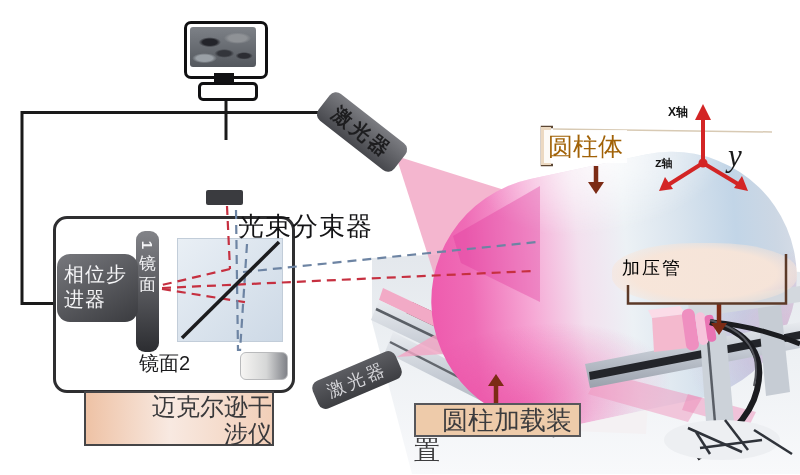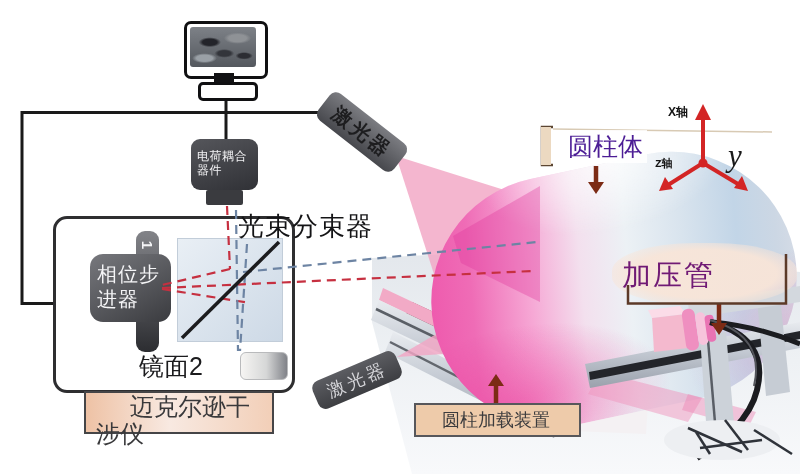--- a/index.html
+++ b/index.html
@@ -32,55 +32,55 @@
   .enclosure{left:53px;top:216px;width:236px;height:171px;border:3px solid #2e2e30;border-radius:14px;background:#fff;z-index:5;}
   .splitter{left:177px;top:238px;width:106px;height:104px;z-index:5;
             background:linear-gradient(135deg,#e9eff5,#cdd9e6);border:1px solid #c2cdd9;box-sizing:border-box;}
   .mirror1{left:136px;top:231px;width:23px;height:121px;border-radius:9px;z-index:5;
            background:linear-gradient(180deg,#828388,#2c2d31);color:#f4f4f6;
            display:flex;flex-direction:column;align-items:center;padding-top:6px;box-sizing:border-box;}
   .mirror1 span{display:block;font-size:17px;line-height:21px;}
   .mirror1 .digit{transform:rotate(90deg);font-size:15px;font-weight:bold;line-height:16px;}
   .phase{left:57px;top:254px;width:81px;height:68px;border-radius:13px;z-index:5;
          background:linear-gradient(150deg,#77787d,#3a3b3f);color:#f5f5f7;
-         font-size:20px;line-height:25px;padding:8px 0 0 7px;box-sizing:border-box;letter-spacing:1px;margin-left:33px;}
+         font-size:20px;line-height:25px;padding:8px 0 0 7px;box-sizing:border-box;letter-spacing:1px;}
   .phase-stem{left:103px;top:312px;width:38px;height:17px;background:#303135;z-index:4;}
   .mirror2-bar{left:240px;top:352px;width:48px;height:28px;border-radius:6px;z-index:5;
                background:linear-gradient(90deg,#f6f5f3 0%,#d6d7d7 55%,#808288 100%);border:1px solid #b9babc;box-sizing:border-box;}
 
   
   .lbl-splitter{left:238px;top:209px;font-size:26px;color:#141416;z-index:9;letter-spacing:1px;text-align:center;}
-  .lbl-mirror2{left:139px;top:350px;font-size:25px;color:#1b1b1d;z-index:9;}
-  .box-michelson{left:84px;top:391px;width:190px;height:43px;border:2px solid #454547;box-sizing:border-box;z-index:9;
+  .lbl-mirror2{left:139px;top:350px;font-size:20px;color:#1b1b1d;z-index:9;}
+  .box-michelson{left:84px;top:391px;width:190px;height:55px;border:2px solid #454547;box-sizing:border-box;z-index:9;
       background:linear-gradient(90deg,#eec2a5 0%,#f8e9e1 45%,#f2cfb8 100%);
-      font-size:24px;line-height:27px;color:#39393b;text-indent:34px;padding-left:10px;}
+      font-size:24px;line-height:27px;color:#39393b;text-indent:34px;padding-left:10px;text-align:right;}
 
   
   .laser{border-radius:8px;z-index:6;display:flex;align-items:center;justify-content:center;letter-spacing:3px;}
   .laser-top{left:314px;top:115px;width:96px;height:34px;transform:rotate(38deg);
              background:linear-gradient(180deg,#7b7c81,#47484d);color:#1d1d1f;font-size:20px;font-weight:bold;}
   .laser-bottom{left:312px;top:365px;width:90px;height:30px;transform:rotate(-23deg);
                 background:linear-gradient(180deg,#5c5d62,#3d3e42);color:#d6d6da;font-size:18px;}
 
   
   .cylinder{left:430px;top:164px;width:368px;height:250px;border-radius:125px;z-index:2;transform:rotate(-12deg);
     background:linear-gradient(97deg,#ee55ab 0%,#ef6cb6 14%,#f6a8d5 29%,#f3e0ee 42%,#ecf1f5 54%,#d9e4ee 68%,#c2d5e7 82%,#ccd7e4 92%,#dadee7 100%);}
   .cylinder::before{content:"";position:absolute;left:0;top:0;width:100%;height:100%;border-radius:125px;
     background:radial-gradient(ellipse 60% 45% at 18% 88%, rgba(233,64,156,.55), transparent 70%),
                radial-gradient(ellipse 50% 40% at 55% 0%, rgba(255,255,255,.75), transparent 70%),
                radial-gradient(ellipse 45% 50% at 97% 85%, rgba(231,150,195,.45), transparent 72%);}
 
   
   .strip-beige{left:541px;top:127px;width:10px;height:38px;background:#ecd9c1;z-index:9;}
-  .lbl-cylinder{left:564px;top:130px;font-size:25px;color:#4c1d95;z-index:9;background:rgba(255,255,255,.85);padding:0 4px;}
-  .lbl-pressure{left:622px;top:256px;font-size:29px;color:#701a75;z-index:9;letter-spacing:2px;}
+  .lbl-cylinder{left:544px;top:130px;font-size:25px;color:#a16207;z-index:9;background:rgba(255,255,255,.85);padding:0 4px;}
+  .lbl-pressure{left:622px;top:256px;font-size:18px;color:#000000;z-index:9;letter-spacing:2px;}
   .cream-blob{left:612px;top:243px;width:185px;height:62px;border-radius:45%;z-index:4;
               background:radial-gradient(ellipse at 50% 50%, rgba(248,229,216,.95) 55%, rgba(248,229,216,0) 90%);}
   .box-loading{left:414px;top:403px;width:167px;height:34px;background:#eecbaa;border:2px solid #57575b;box-sizing:border-box;z-index:9;}
-  .lbl-loading{left:414px;top:405px;width:176px;font-size:18px;line-height:30px;color:#3c3c3e;text-indent:28px;z-index:9;}
+  .lbl-loading{left:414px;top:405px;width:176px;font-size:26px;line-height:30px;color:#3c3c3e;text-indent:28px;z-index:9;}
 
   
   .ax-x{left:668px;top:104px;font-size:12px;font-weight:bold;color:#141414;z-index:9;}
   .ax-z{left:655px;top:156px;font-size:11px;font-weight:bold;color:#141414;z-index:9;font-family:Liberation Mono, monospace;}
   .ax-y{left:728px;top:138px;font-size:31px;font-style:italic;color:#1a1a1a;z-index:9;
         font-family:"Liberation Serif","DejaVu Serif",serif;}
 
   .z1{z-index:1}.z3{z-index:3}.z5{z-index:5}.z7{z-index:7}.z8{z-index:8}
 </style>
 </head>
@@ -168,21 +168,20 @@
     <path d="M226,94 L226,140" fill="none" stroke="#1a1a1a" stroke-width="3"></path>
     <path d="M328,112.5 L22,112.5 L22,303.5 L56,303.5" fill="none" stroke="#1a1a1a" stroke-width="3"></path>
   </svg>
 
   <div class="abs monitor">
       <div class="screen"></div>
     </div>
   <div class="abs monitor-neck"></div>
   <div class="abs monitor-base"></div>
 
-  <div class="abs ccd">电荷耦合器件</div>
   <div class="abs ccd-lens"></div>
 
   <div class="abs enclosure"></div>
   <div class="abs phase-stem"></div>
   <div class="abs splitter"></div>
   <div class="abs mirror1">
     <span class="digit">1</span>
     <span>镜</span>
     <span>面</span>
   </div>

